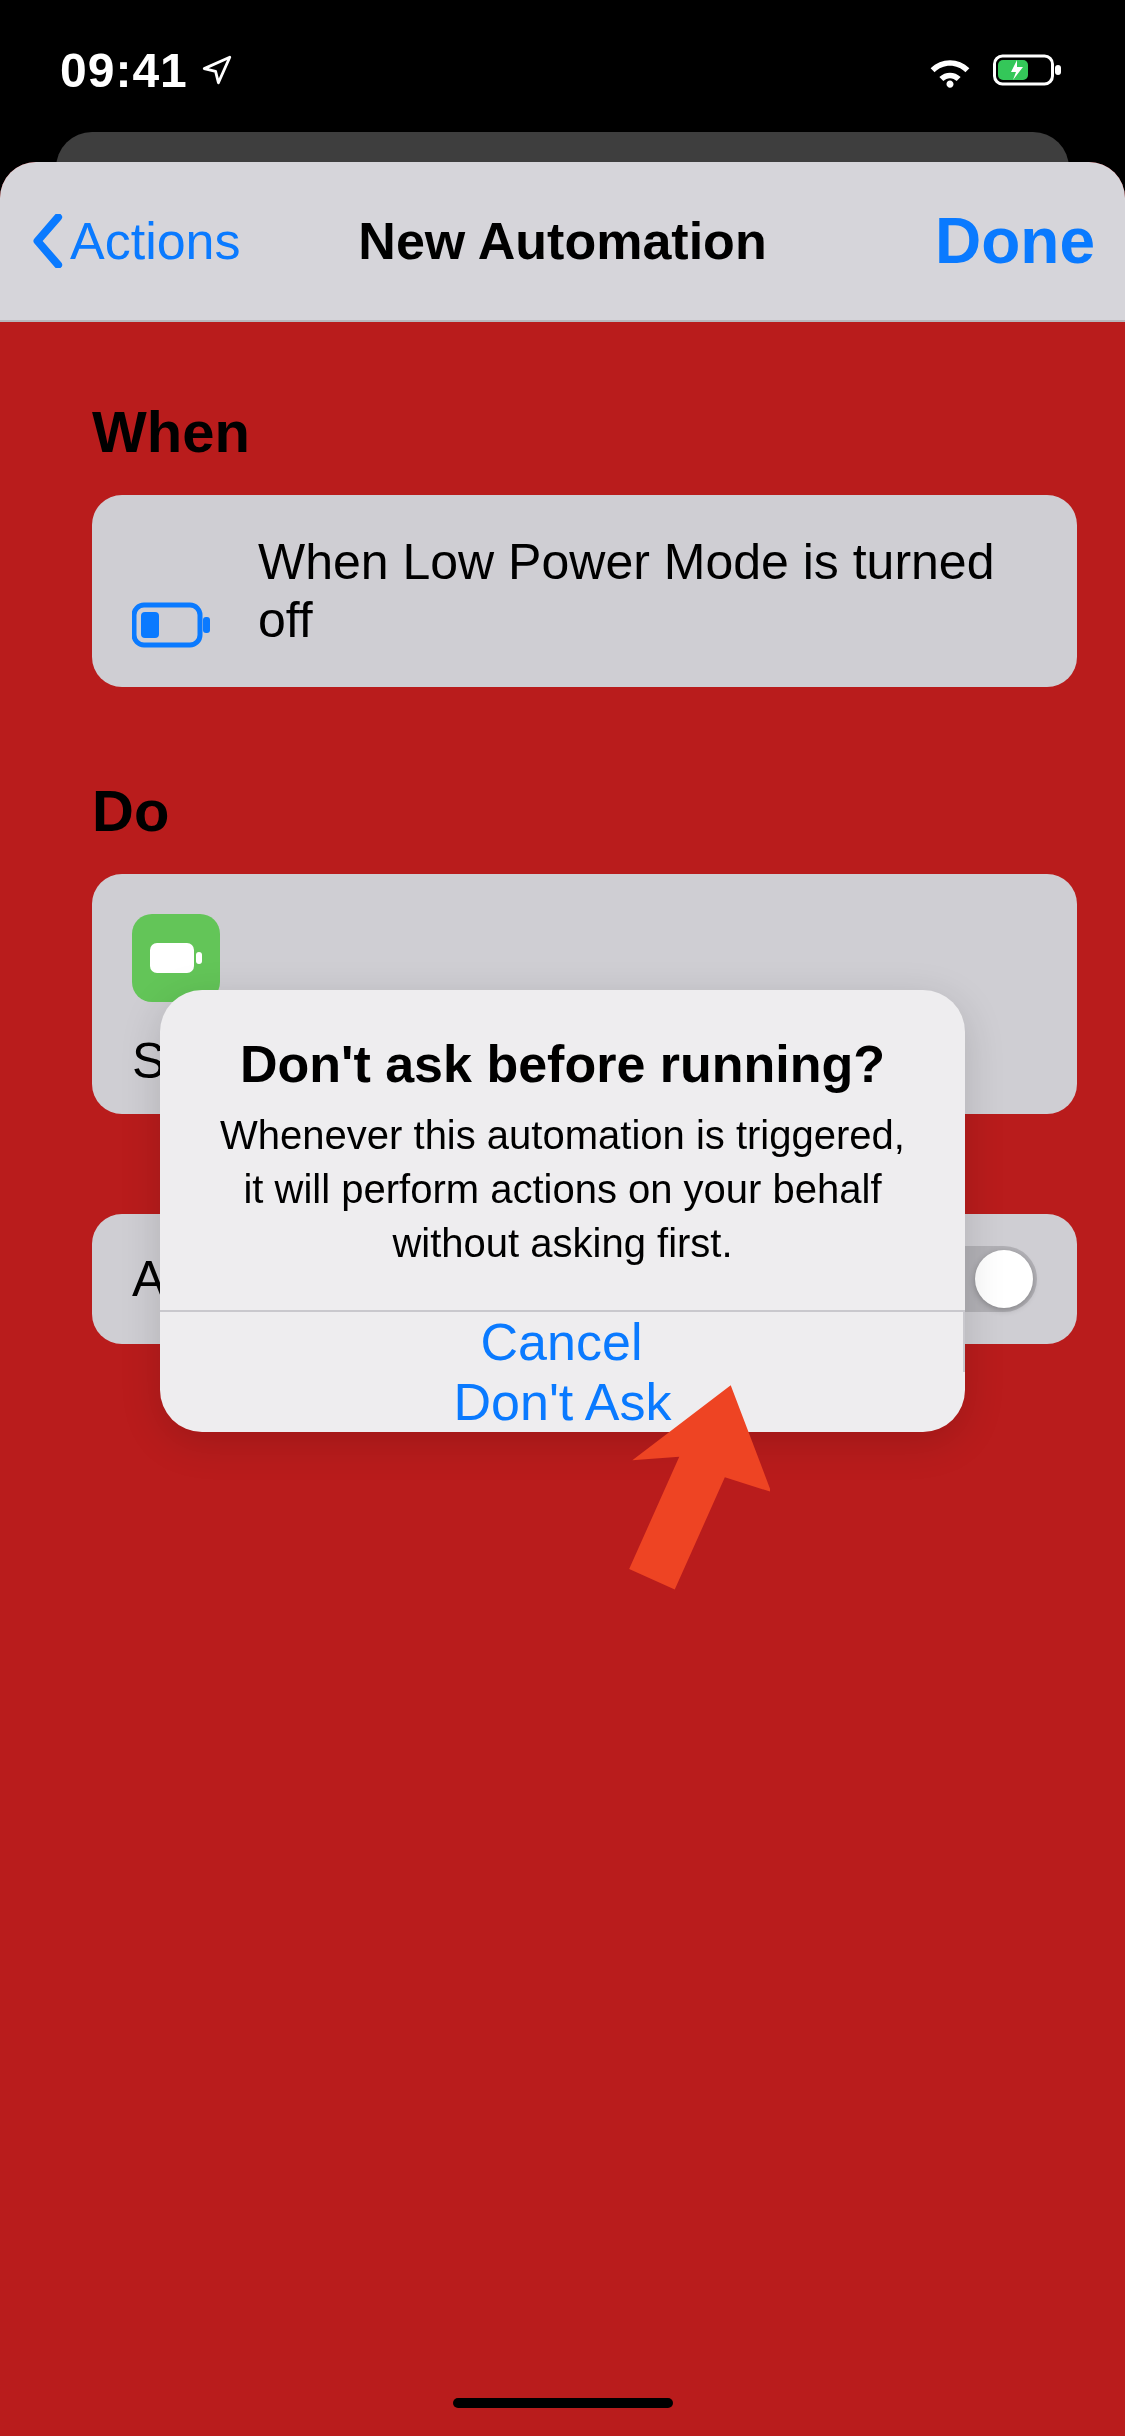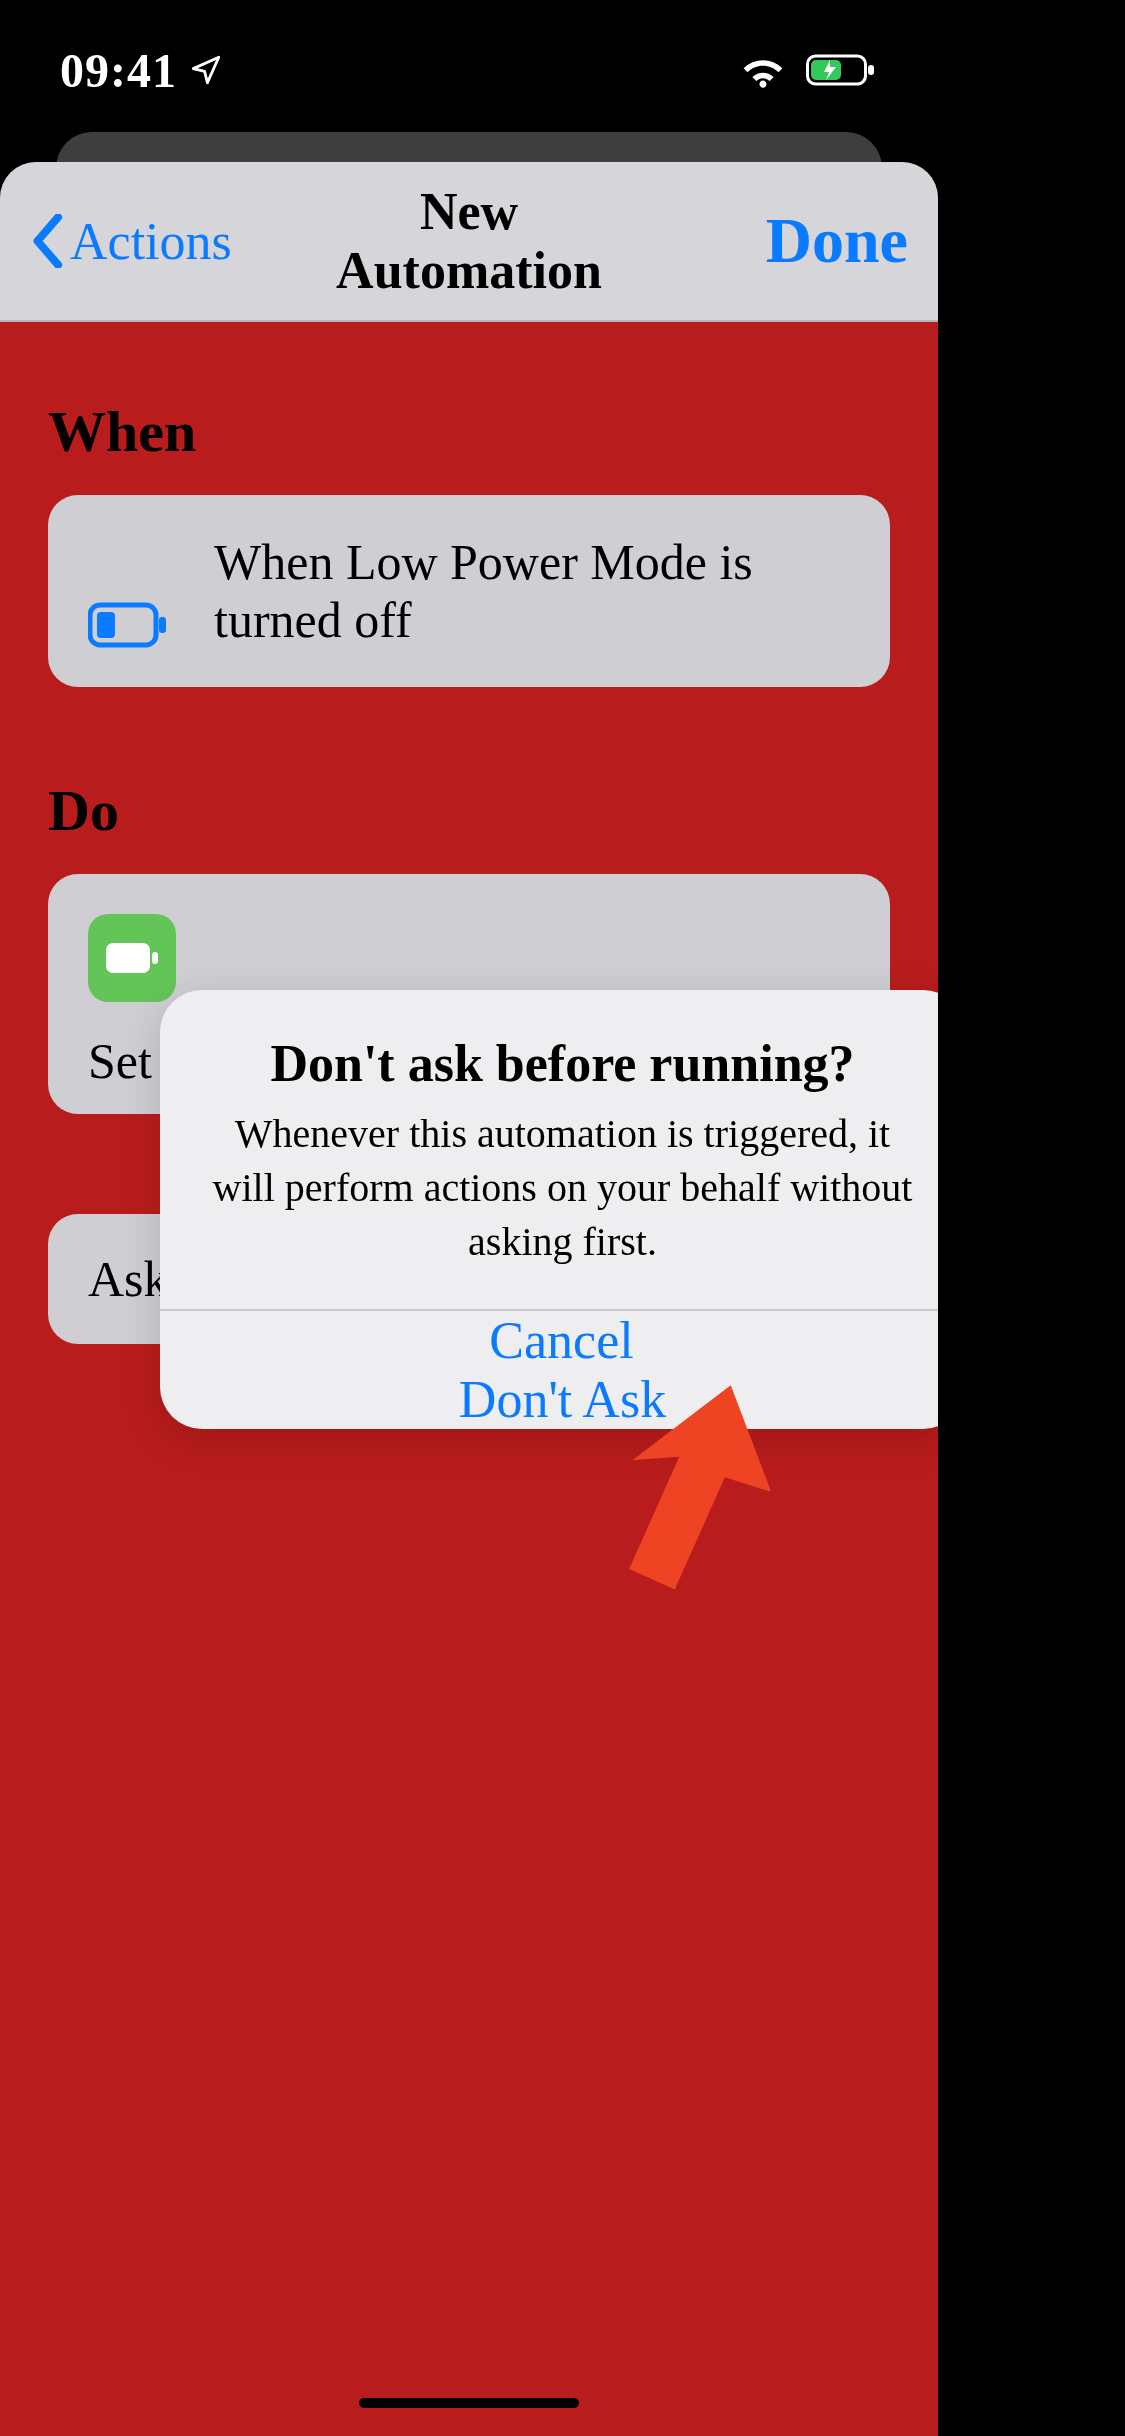--- a/index.html
+++ b/index.html
@@ -1,17 +1,17 @@
 <!DOCTYPE html>
 <html><head>
 <meta charset="utf-8">
 <style>
   * { margin: 0; padding: 0; box-sizing: border-box; -webkit-font-smoothing: antialiased; }
   html, body { width: 1125px; height: 2436px; font-family: -apple-system, "Helvetica Neue", Helvetica, Arial, sans-serif; background:#000; }
-  .device { width:938px; height:2436px; position:relative; background:#000; overflow:hidden;font-family:Liberation Serif, serif; }
+  .device { width:1125px; height:2436px; position:relative; background:#000; overflow:hidden; }
 
   
   .status-bar { position:absolute; top:0; left:0; right:0; height:140px; display:flex; align-items:center; justify-content:space-between; padding:0 60px; color:#fff; z-index:50; }
   .status-left { display:flex; align-items:center; gap:12px; font-size:48px; font-weight:600; letter-spacing:1px; }
   .status-right { display:flex; align-items:center; gap:18px; }
   .wifi-icon svg, .battery-icon svg, .loc-icon svg { display:block; }
 
   
   .card-under { position:absolute; top:132px; left:56px; right:56px; height:60px; background:#3e3e3e; border-radius:36px 36px 0 0; z-index:5; }
 
@@ -21,21 +21,21 @@
   
   .navbar { height:160px; background:#d6d5da; display:flex; align-items:center; justify-content:space-between; padding:0 30px; border-bottom:2px solid #b8b7bc; }
   .nav-left, .nav-right { min-width:260px; display:flex; align-items:center; }
   .nav-right { justify-content:flex-end; }
   .nav-title { font-size:52px; font-weight:700; color:#000; flex:1; text-align:center; }
   .nav-back { display:flex; align-items:center; color:#0a7aff; font-size:52px; font-weight:400; }
   .nav-back svg { margin-right:6px; }
   .nav-done { color:#0a7aff; font-size:64px; font-weight:600; }
 
   
-  .content { padding:40px 48px; }
+  .content { padding:40px 48px;margin-left:44px; }
   .section-label { font-size:58px; font-weight:700; color:#000; margin:36px 0 30px 0; }
   .cell { background:#cfced3; border-radius:30px; padding:38px 40px; display:flex; align-items:flex-end; gap:46px; }
   .cell-text { font-size:50px; color:#000; }
   .lpm-icon { width:80px; height:48px; position:relative; }
 
   .do-cell { background:#cfced3; border-radius:30px; padding:40px 40px 44px 40px; height:240px; }
   .do-icon { width:88px; height:88px; background:#63c558; border-radius:20px; display:flex; align-items:center; justify-content:center; }
   .do-icon svg { display:block; }
   .do-text { font-size:50px; color:#000; margin-top:30px; }
 

